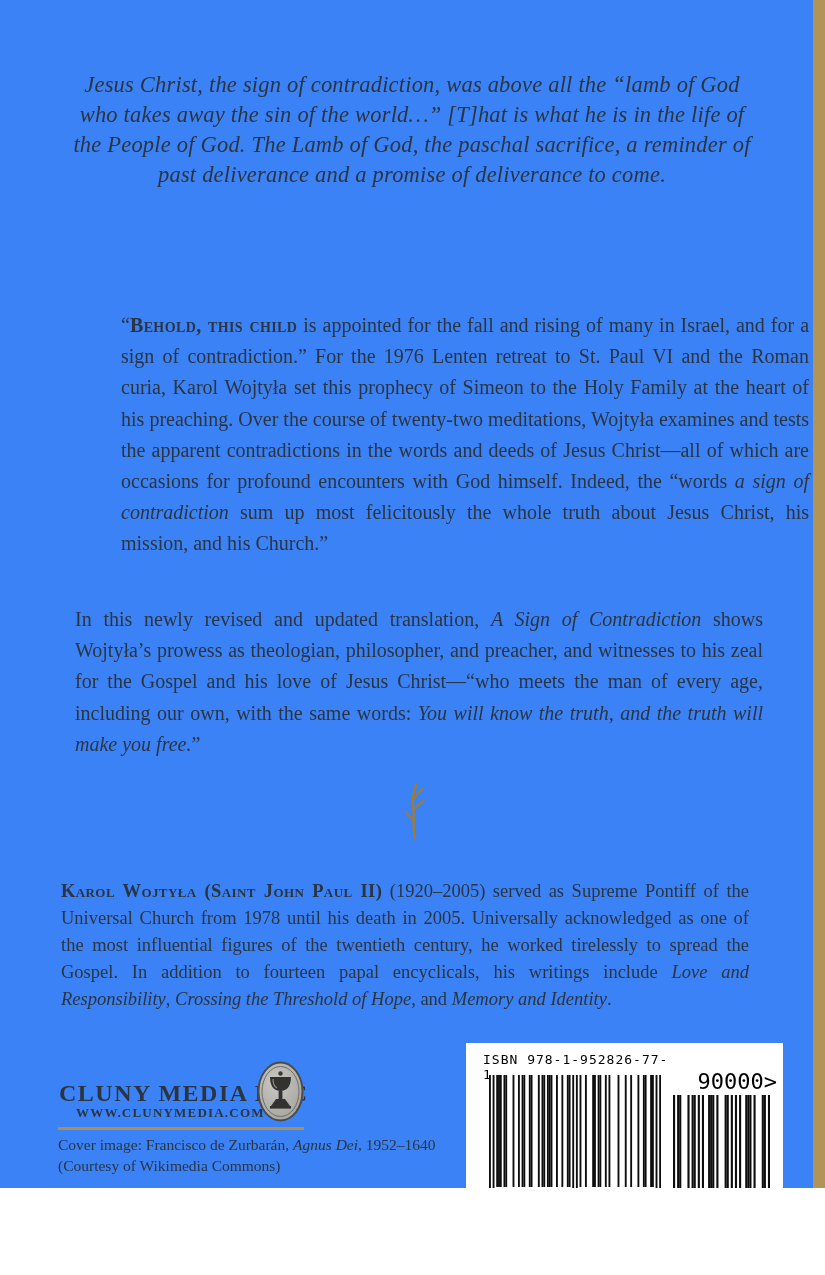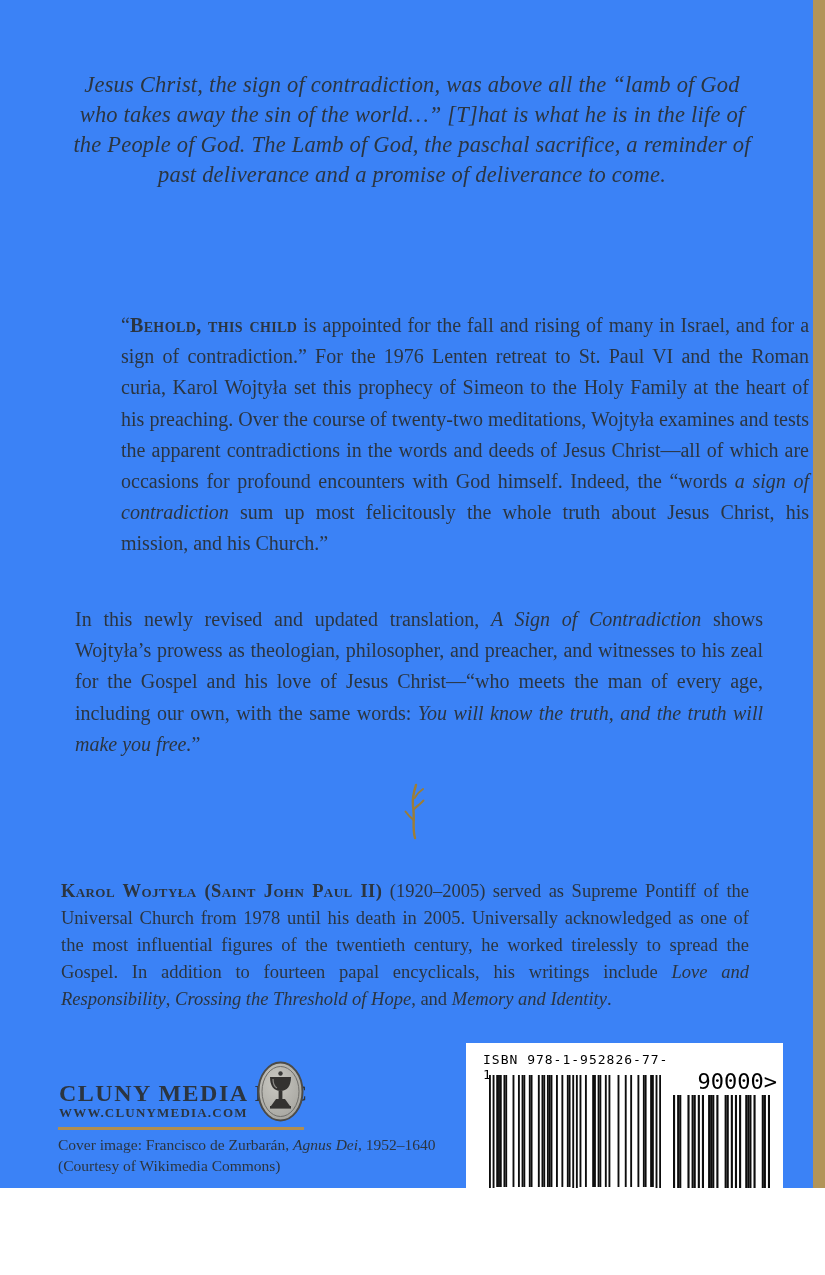--- a/index.html
+++ b/index.html
@@ -38,21 +38,21 @@
   .bio {
     position: absolute; left: 61px; top: 878px; width: 688px;
     font-size: 18.5px; line-height: 27px;
     text-align: justify; text-justify: inter-word;
   }
   .publisher-name {
     position: absolute; left: 59px; top: 1080px;
     font-weight: bold; font-size: 24px; letter-spacing: 1.5px;
   }
   .publisher-site {
-    position: absolute; left: 59px; top: 1105px;
+    position: absolute; left: 76px; top: 1105px;
     font-weight: bold; font-size: 13px; letter-spacing: 1.2px;
   }
   .publisher-rule {
     position: absolute; left: 58px; top: 1127px; width: 246px; height: 3px;
     background: #b08e52;
   }
   .credits {
     position: absolute; left: 58px; top: 1134px; width: 400px;
     font-size: 15.5px; line-height: 21px;
   }

